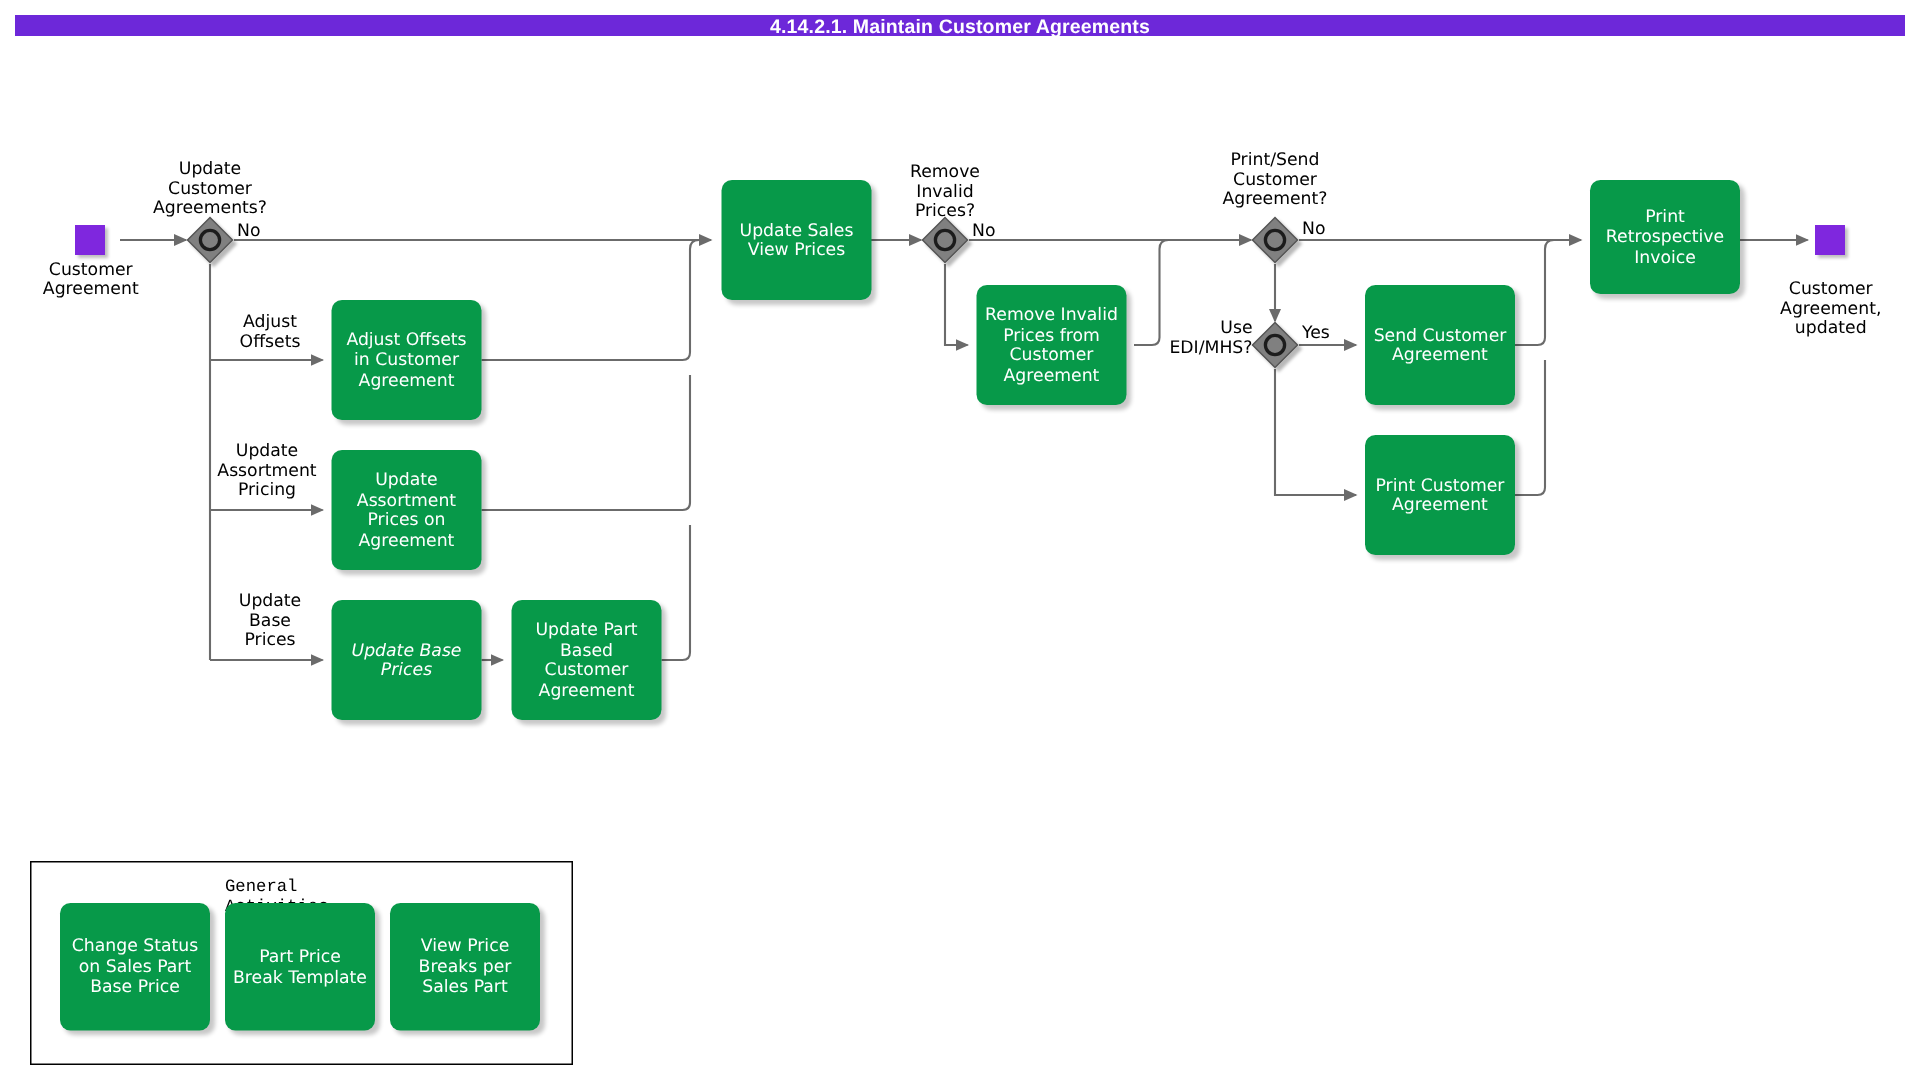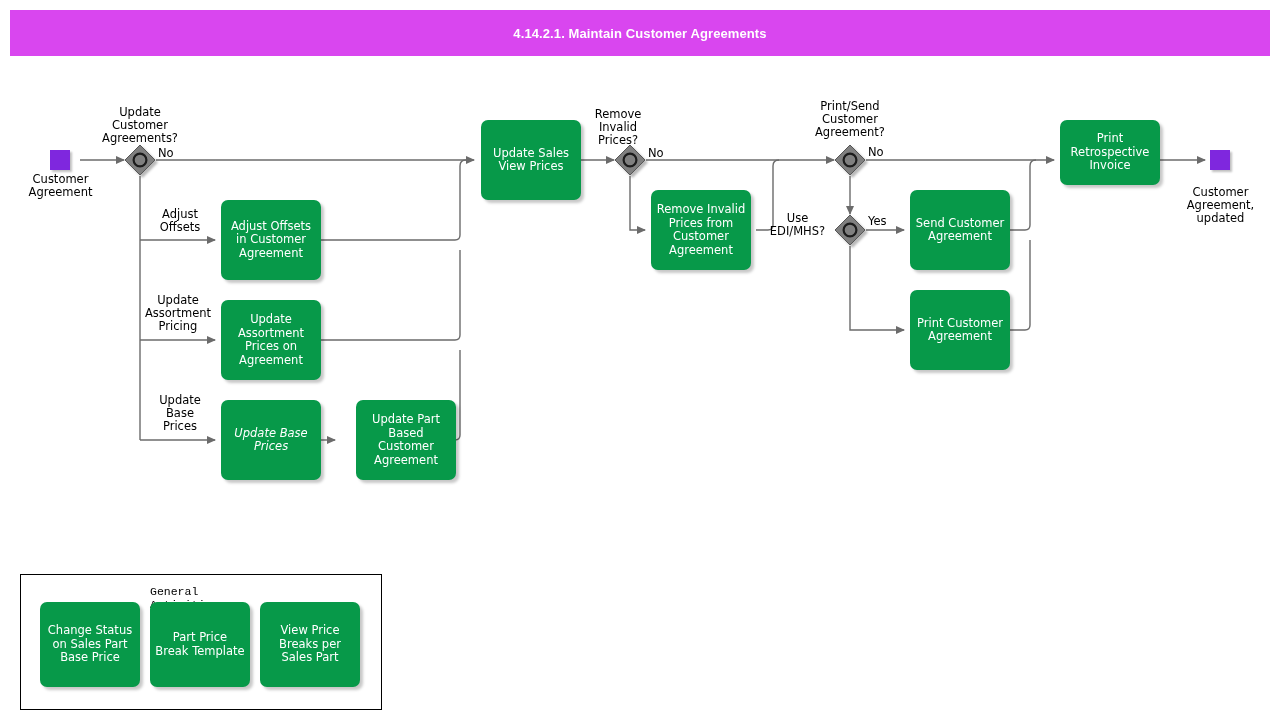--- a/index.html
+++ b/index.html
@@ -21,22 +21,22 @@
     left: 0; top: 0;
     width: 1280px;
     height: 715px;
   }
   
   .title-bar {
     position: absolute;
     left: 10px;
     top: 10px;
     width: 1260px;
-    height: 46px;
-    background: #d946ef;
+    height: 14px;
+    background: #6d28d9;
     display: flex;
     align-items: center;
     justify-content: center;
   }
   .title-bar .title-text {
     color: #ffffff;
     font-family: "Liberation Sans", sans-serif;
     font-weight: bold;
     font-size: 13px;
     letter-spacing: 0.1px;
@@ -180,27 +180,27 @@
 Agreement</div>
 
 <div class="event-square" style="left:1210px; top:150px;"></div>
 <div class="lbl" style="left:1168px; top:186px; width:105px;">Customer
 Agreement,
 updated</div>
 
 <div class="lbl" style="left:85px; top:106px; width:110px;">Update
 Customer
 Agreements?</div>
-<div class="lbl" style="left:568px; top:108px; width:100px;">Remove
+<div class="lbl" style="left:580px; top:108px; width:100px;">Remove
 Invalid
 Prices?</div>
 <div class="lbl" style="left:788px; top:100px; width:124px;">Print/Send
 Customer
 Agreement?</div>
-<div class="lbl" style="left:760px; top:212px; width:75px; text-align:center;">Use
+<div class="lbl" style="left:760px; top:212px; width:75px; text-align:right;">Use
 EDI/MHS?</div>
 
 <div class="lbl" style="left:158px; top:147px; width:30px; text-align:left;">No</div>
 <div class="lbl" style="left:135px; top:208px; width:90px; text-align:center;">Adjust
 Offsets</div>
 <div class="lbl" style="left:128px; top:294px; width:100px; text-align:center;">Update
 Assortment
 Pricing</div>
 <div class="lbl" style="left:135px; top:394px; width:90px; text-align:center;">Update
 Base
@@ -220,21 +220,21 @@
 Assortment
 Prices on
 Agreement</span>
 </div>
 
 <div class="task" style="left:221px; top:400px; width:100px; height:80px;font-style:italic;">
   <span class="task-label">Update Base
 Prices</span>
 </div>
 
-<div class="task" style="left:356px; top:400px; width:100px; height:80px;">
+<div class="task" style="left:341px; top:400px; width:100px; height:80px;">
   <span class="task-label">Update Part
 Based Customer
 Agreement</span>
 </div>
 
 <div class="task" style="left:481px; top:120px; width:100px; height:80px;">
   <span class="task-label">Update Sales
 View Prices</span>
 </div>
 
@@ -248,21 +248,21 @@
 <div class="task" style="left:910px; top:190px; width:100px; height:80px;">
   <span class="task-label">Send Customer
 Agreement</span>
 </div>
 
 <div class="task" style="left:910px; top:290px; width:100px; height:80px;">
   <span class="task-label">Print Customer
 Agreement</span>
 </div>
 
-<div class="task" style="left:1060px; top:120px; width:100px; height:65px;">
+<div class="task" style="left:1060px; top:120px; width:100px; height:76px;">
   <span class="task-label">Print
 Retrospective
 Invoice</span>
 </div>
 
 <div class="group-title" style="left:150px; top:545px; width:100px;">General
 Activities</div>
 
 <div class="group-frame" style="left:20px; top:574px; width:360px; height:134px;"></div>
 

